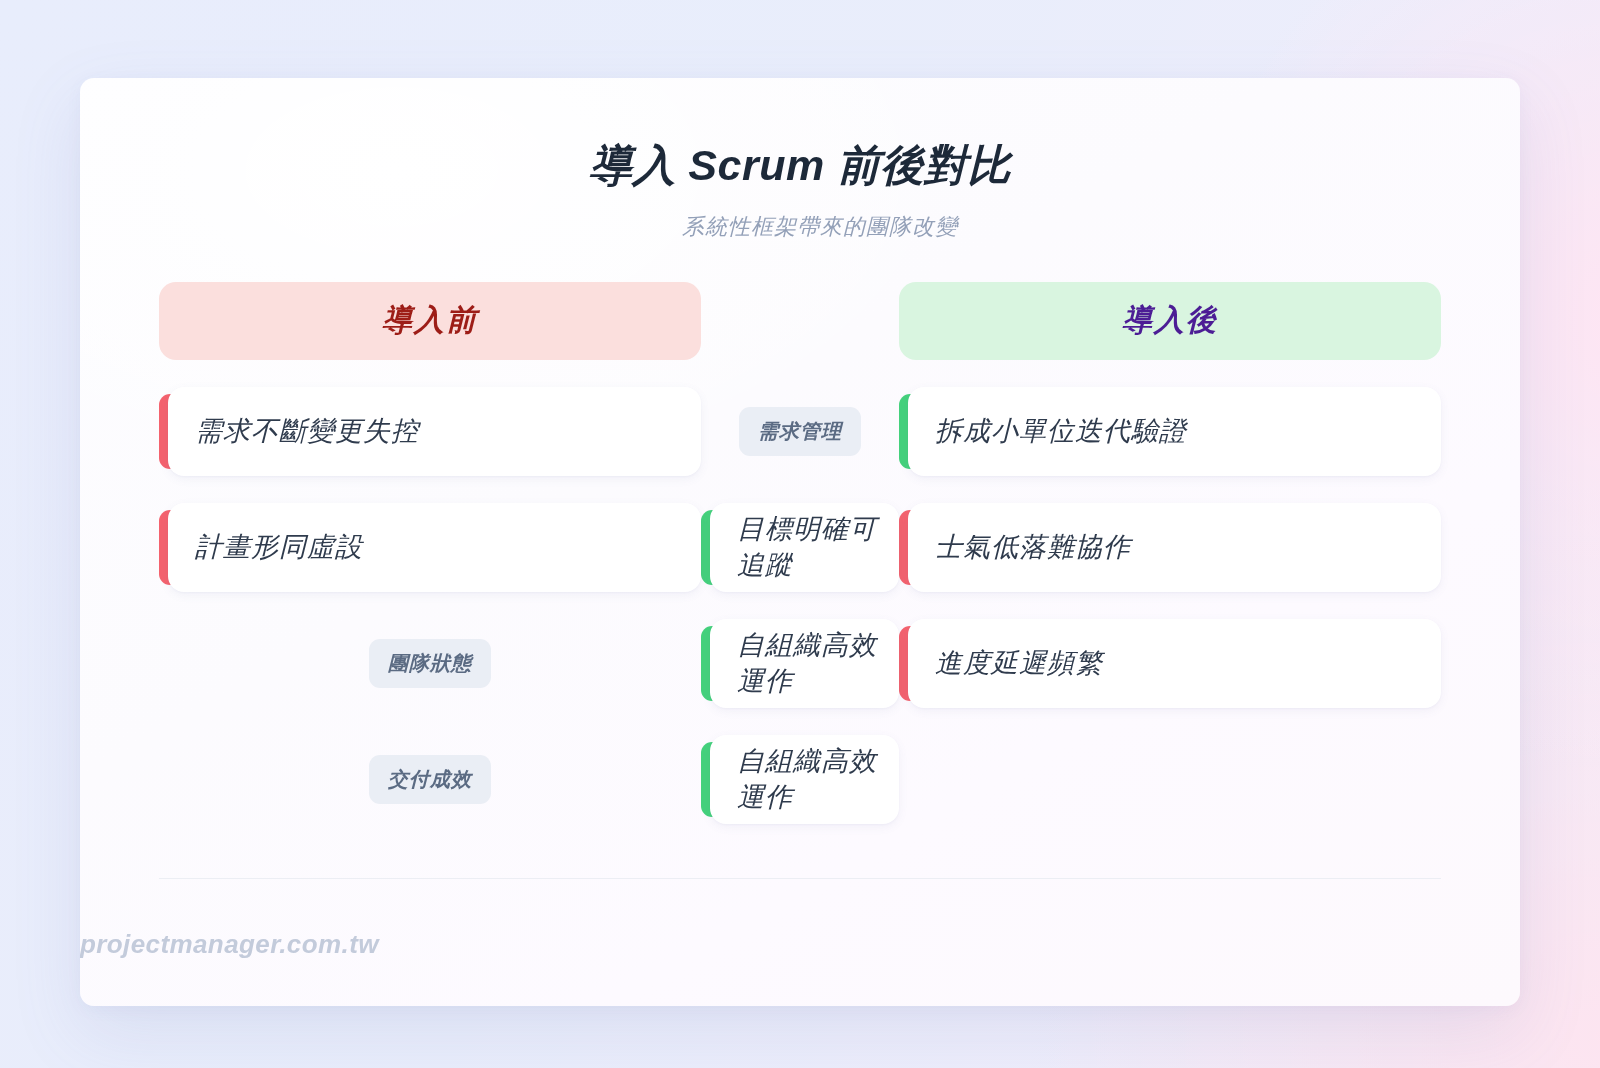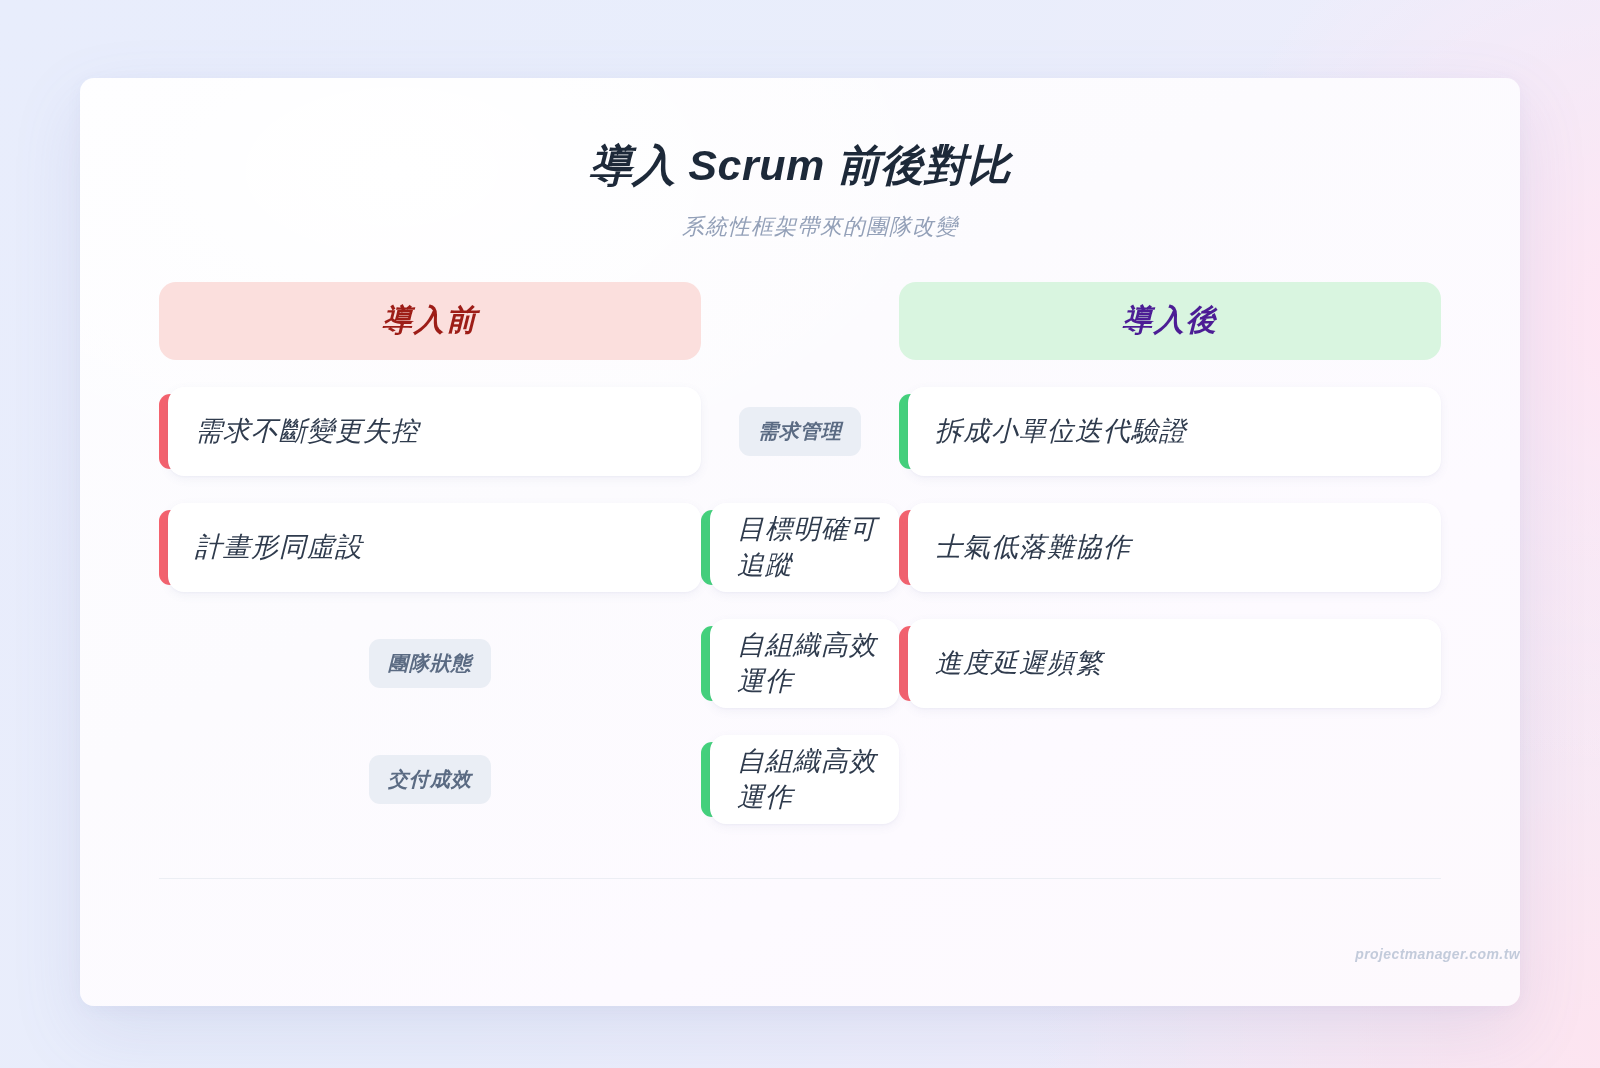--- a/index.html
+++ b/index.html
@@ -152,23 +152,23 @@
   }
 
   
   #footer-rule {
     width: 1282px;
     height: 1px;
     margin: 54px auto 0 auto;
     background: #eceef4;
   }
   #footer {
-    margin-top: 67px;
-    text-align: right;
-    font-size: 14px;
+    margin-top: 50px;
+    text-align: left;
+    font-size: 26px;
     font-weight: 700;
     color: #c3cbdb;
     letter-spacing: 0.4px;
   }
 </style>
 </head>
 <body>
 
 <div id="bg-wash"></div>
 

